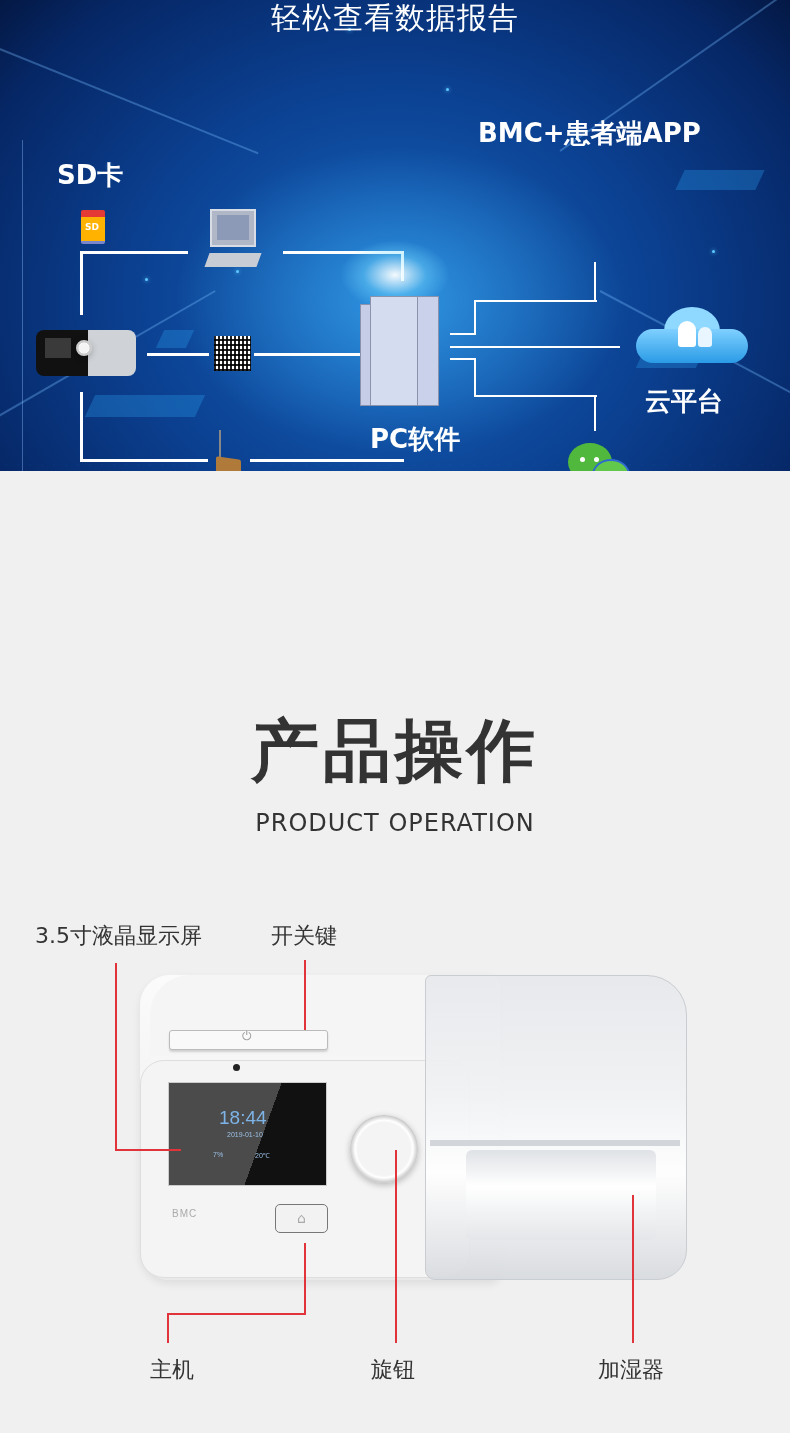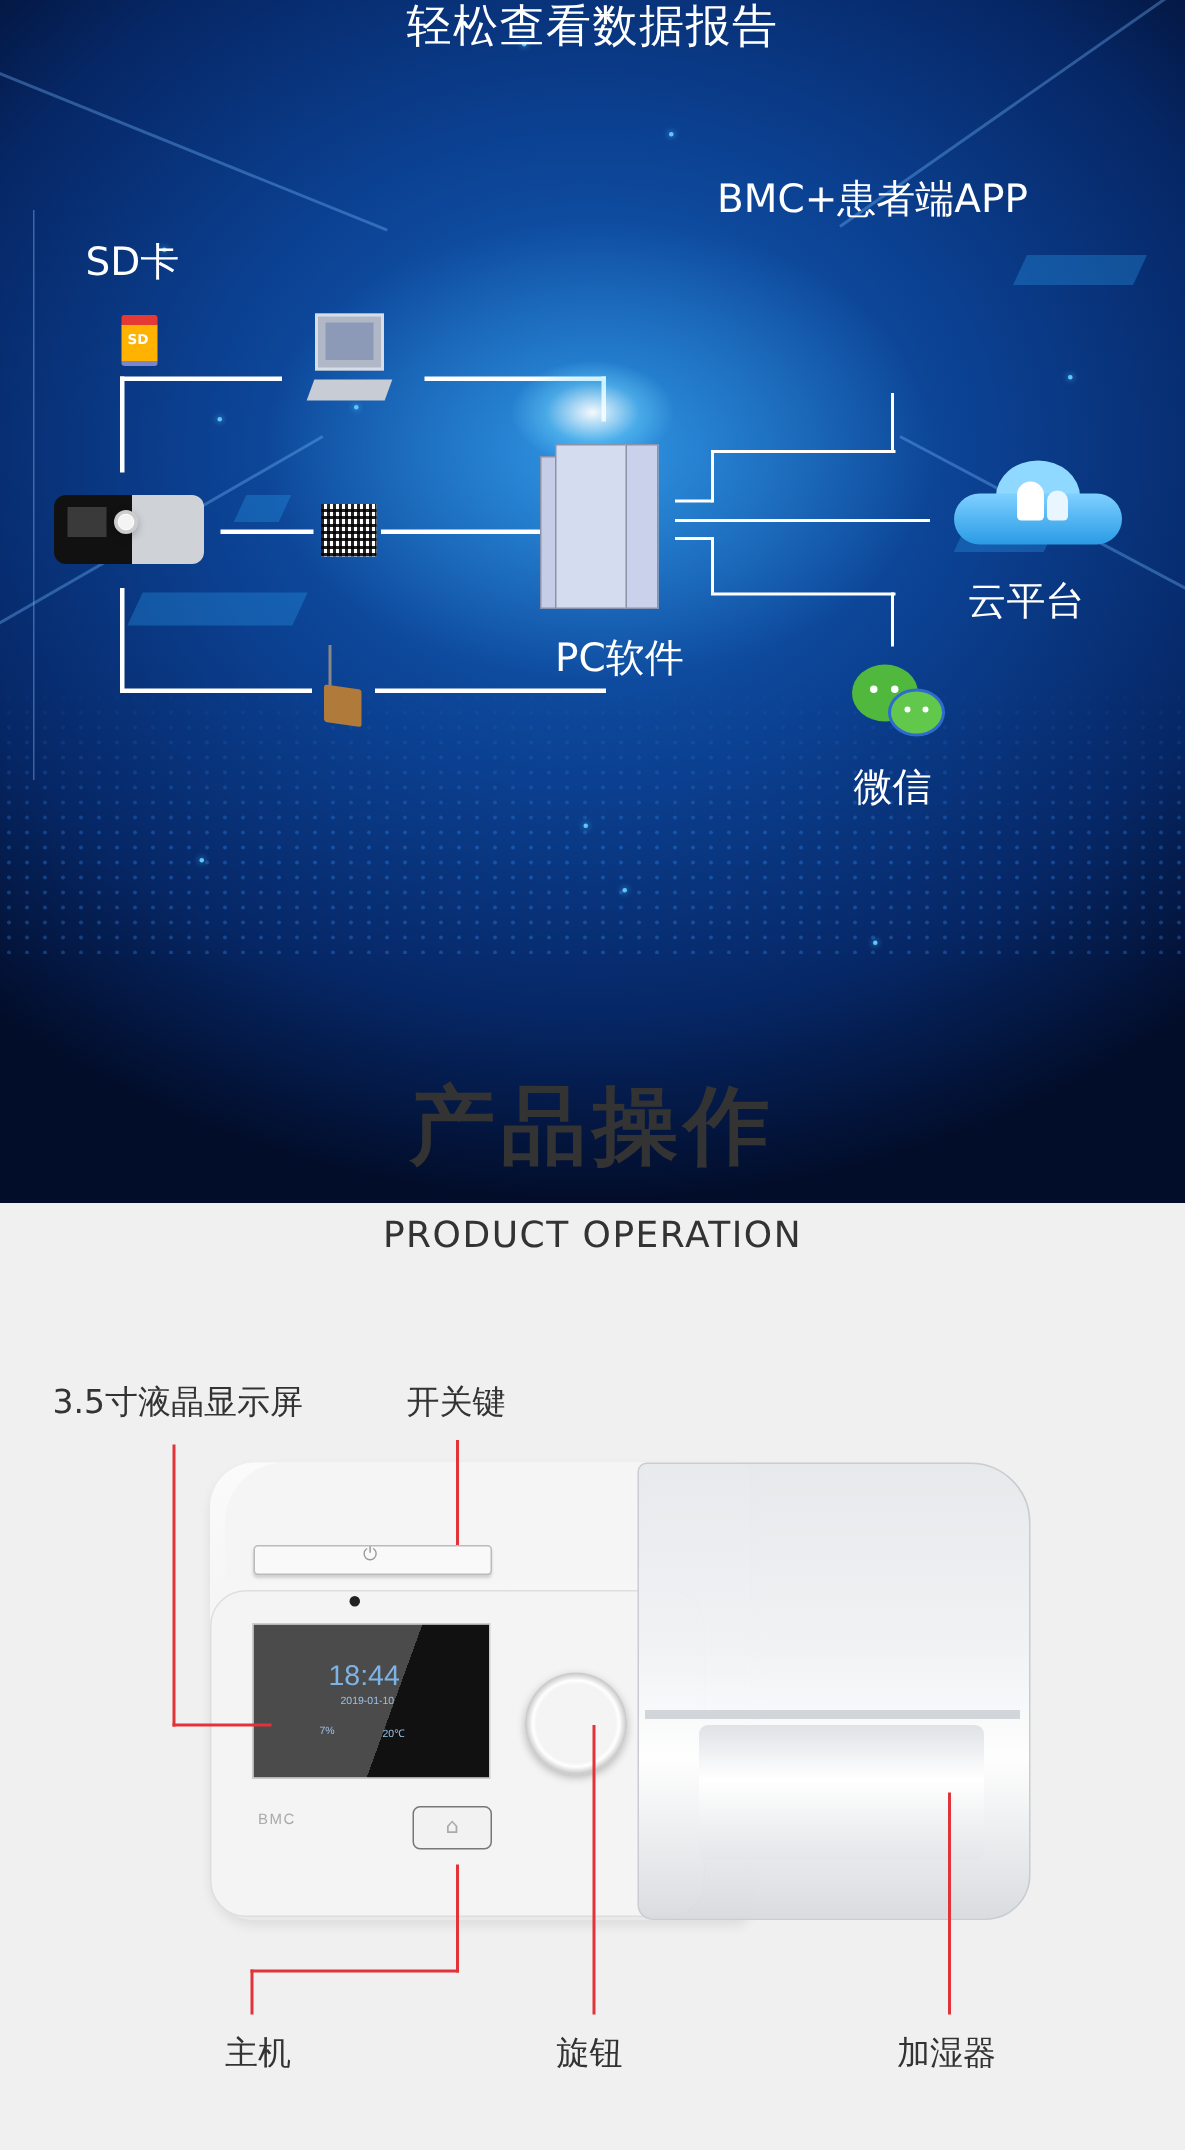--- a/index.html
+++ b/index.html
@@ -1,35 +1,35 @@
 <!DOCTYPE html>
 <html><head>
 <meta charset="utf-8">
 <style>
   html, body { margin: 0; padding: 0; }
   body { width: 790px; height: 1433px; overflow: hidden; background: #f0f0f0; font-family: "DejaVu Sans", "Liberation Sans", sans-serif; position: relative; }
 
   
-  #hero { position: absolute; left: 0; top: 0; width: 790px; height: 802px; overflow: hidden;
+  #hero { position: absolute; left: 0; top: 0; width: 790px; height: 471px; overflow: hidden;
     background:
       radial-gradient(ellipse 320px 220px at 400px 300px, rgba(70,190,255,0.55), rgba(20,100,200,0) 70%),
       radial-gradient(ellipse 600px 500px at 395px 300px, #1565c0 0%, #0b3f8f 45%, #062766 75%, #020d2a 100%);
   }
   .grid-floor { position: absolute; left: 0; top: 450px; width: 790px; height: 186px;
     background-image: radial-gradient(circle, rgba(60,150,255,0.55) 1px, transparent 1.6px);
     background-size: 12px 10px; opacity: .55;
     -webkit-mask-image: linear-gradient(to bottom, transparent, #000 60%);
     mask-image: linear-gradient(to bottom, transparent, #000 60%);
   }
   .beam { position: absolute; height: 2px; background: rgba(120,190,255,0.35); transform-origin: left center; }
   .deco-bar { position: absolute; background: rgba(40,150,230,0.35); transform: skewX(-25deg); }
   .spark { position: absolute; width: 3px; height: 3px; border-radius: 50%; background: #5cc8ff; box-shadow: 0 0 4px #5cc8ff; }
   .line { position: absolute; background: #ffffff; }
   .hero-title { position: absolute; top: 0; left: 0; width: 790px; text-align: center; color: #fff; font-size: 30px; letter-spacing: 1px; line-height: 36px; }
-  .hero-label { position: absolute; color: #fff; font-size: 26px; line-height: 30px; white-space: nowrap; }
+  .hero-label { position: absolute; color: #fff; font-size: 26px; line-height: 30px; white-space: nowrap; font-weight: bold; }
 
   
   .sd-card { position: absolute; left: 81px; top: 210px; width: 24px; height: 34px; border-radius: 2px;
     background: linear-gradient(to bottom, #e53935 0 20%, #ffb300 20% 90%, #7986cb 90%); }
   .sd-card::after { content: "SD"; position: absolute; left: 4px; top: 12px; font-size: 9px; color: #fff; font-weight: bold; }
   .pc-monitor { position: absolute; left: 210px; top: 209px; width: 46px; height: 38px; background: #b0b8c8; border: 2px solid #d8dce4; box-sizing: border-box; }
   .pc-monitor::after { content: ""; position: absolute; left: 5px; top: 4px; right: 5px; bottom: 5px; background: #8c9ab8; }
   .pc-keyboard { position: absolute; left: 207px; top: 253px; width: 52px; height: 14px; background: #c8ccd4; transform: skewX(-20deg); }
   .qr { position: absolute; left: 214px; top: 336px; width: 37px; height: 35px;
     background-color: #fff;
@@ -53,21 +53,21 @@
   .cloud-platform .c1 { position: absolute; left: 0; top: 22px; width: 112px; height: 34px; border-radius: 18px; background: linear-gradient(to bottom, #7fd0ff, #2a9be6); }
   .cloud-platform .c2 { position: absolute; left: 28px; top: 0; width: 56px; height: 48px; border-radius: 50%; background: #8fd8ff; }
   .cloud-platform .p1 { position: absolute; left: 42px; top: 14px; width: 18px; height: 26px; border-radius: 9px 9px 3px 3px; background: #fff; }
   .cloud-platform .p2 { position: absolute; left: 62px; top: 20px; width: 14px; height: 20px; border-radius: 7px 7px 3px 3px; background: #eaf6ff; }
   .wechat { position: absolute; left: 568px; top: 443px; width: 64px; height: 52px; }
   .wechat .b1 { position: absolute; left: 0; top: 0; width: 44px; height: 38px; border-radius: 50%; background: #50b83c; }
   .wechat .b2 { position: absolute; left: 24px; top: 16px; width: 38px; height: 32px; border-radius: 50%; background: #62c84c; border: 2px solid #2f6ad0; box-sizing: border-box; }
   .wechat .e { position: absolute; width: 5px; height: 5px; background: #fff; border-radius: 50%; }
 
   
-  .section-title { position: absolute; left: 0; top: 706px; width: 790px; text-align: center; font-size: 57px; font-weight: bold; color: #333; letter-spacing: 4px; line-height: 90px; }
+  .section-title { position: absolute; left: 0; top: 706px; width: 790px; text-align: center; font-size: 68px; font-weight: bold; color: #333; letter-spacing: 4px; line-height: 90px; }
   .section-sub { position: absolute; left: 0; top: 806px; width: 790px; text-align: center; font-size: 24px; color: #333; letter-spacing: 1px; line-height: 34px; }
   .callout { position: absolute; color: #333; font-size: 22px; line-height: 28px; white-space: nowrap; }
   .red { position: absolute; background: #e0343a; }
 
   
   .dev-body { position: absolute; left: 140px; top: 975px; width: 360px; height: 305px; border-radius: 30px 10px 10px 30px; background: linear-gradient(to bottom, #fbfbfb, #e9e9e9); box-shadow: 0 4px 8px rgba(0,0,0,0.08); }
   .dev-top { position: absolute; left: 150px; top: 975px; width: 280px; height: 80px; border-radius: 40px 0 0 0; background: #f5f5f5; }
   .dev-face { position: absolute; left: 140px; top: 1060px; width: 330px; height: 218px; border-radius: 24px; background: #f4f4f4; border: 1px solid #dedede; box-sizing: border-box; }
   .power-btn { position: absolute; left: 169px; top: 1030px; width: 157px; height: 18px; background: #f9f9f9; border: 1px solid #bbb; border-radius: 3px; box-shadow: 0 2px 2px rgba(0,0,0,0.15); }
   .power-btn span { position: absolute; left: 72px; top: -2px; font-size: 12px; color: #999; }

